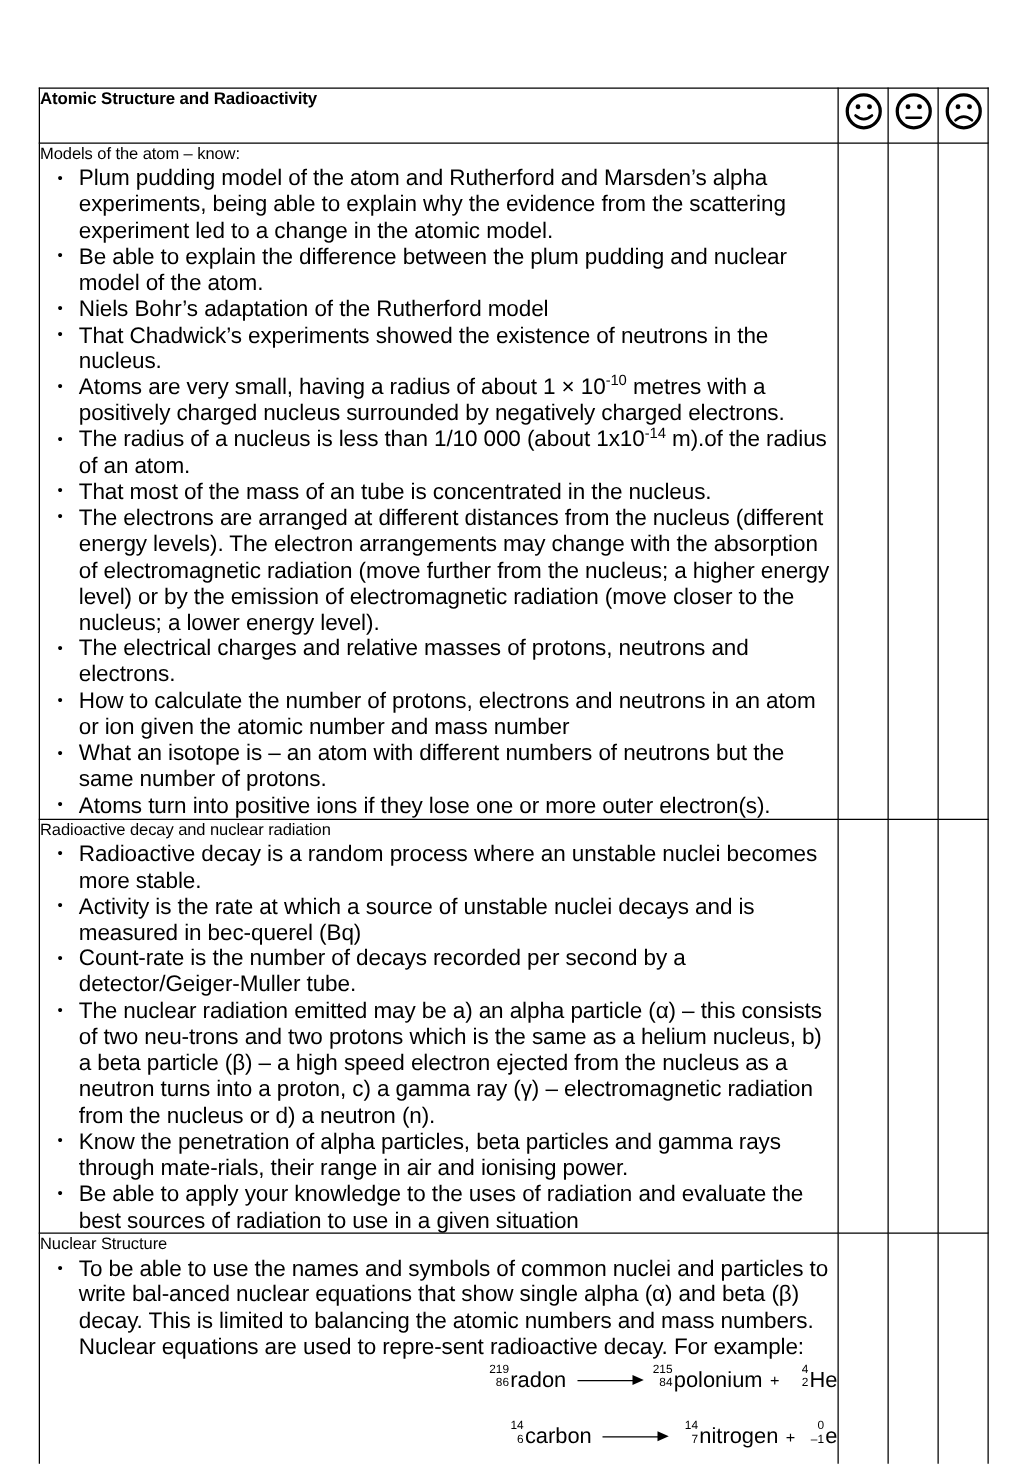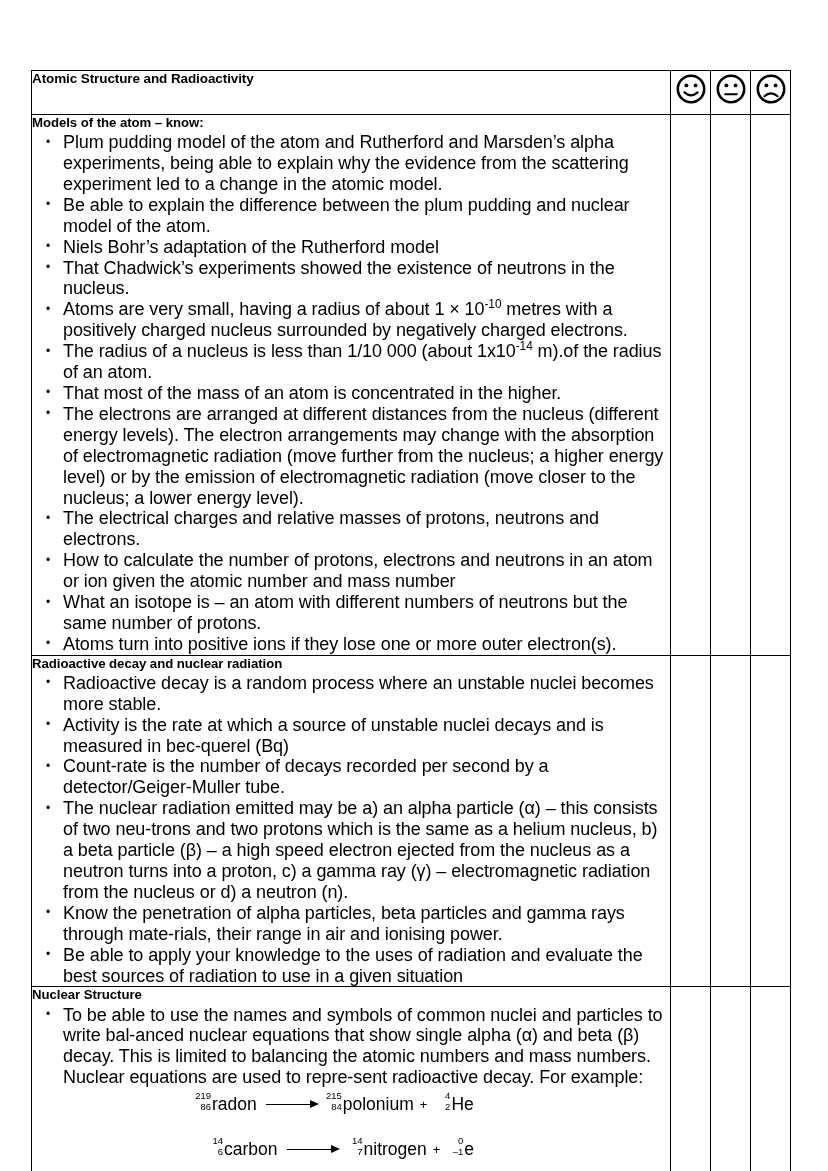--- a/index.html
+++ b/index.html
@@ -63,21 +63,21 @@
     vertical-align: middle;
     margin-top: 2px;
   }
 
   
   .section-cell {
     padding: 8px 10px 10px 9px;
   }
   .section-heading {
     font-size: 13.2px;
-    font-weight: bold;
+    font-weight: normal;
     line-height: 1.22;
     margin-bottom: 1px;
     letter-spacing: -0.05px;
   }
 
   ul.bullets {
     list-style: none;
     margin: 0;
     padding: 0;
   }
@@ -107,20 +107,21 @@
 
   
   .equations {
     margin-top: 6px;
   }
   .equation {
     font-size: 17.5px;
     line-height: 1.1;
     white-space: nowrap;
     padding-left: 163px;
+    text-align: right;
   }
   .equation.eq-2 {
     padding-left: 175px;
     margin-top: 25px;
   }
   .nuc {
     display: inline-block;
     vertical-align: middle;
     position: relative;
     width: 0;
@@ -243,21 +244,21 @@
     <tr>
           <td class="section-cell">
             <div class="section-heading">Models of the atom – know:</div>
             <ul class="bullets">
               <li><span>Plum pudding model of the atom and Rutherford and Marsden’s alpha experiments, being able to explain why the evidence from the scattering experiment led to a change in the atomic model.</span></li>
               <li><span>Be able to explain the difference between the plum pudding and nuclear model of the atom.</span></li>
               <li><span>Niels Bohr’s adaptation of the Rutherford model</span></li>
               <li><span>That Chadwick’s experiments showed the existence of neutrons in the nucleus.</span></li>
               <li><span>Atoms are very small, having a radius of about 1 × 10</span><sup class="sci">-10</sup><span> metres with a positively charged nucleus surrounded by negatively charged electrons.</span></li>
               <li><span>The radius of a nucleus is less than 1/10 000 (about 1x10</span><sup class="sci">-14</sup><span> m).of the radius of an atom.</span></li>
-              <li><span>That most of the mass of an atom is concentrated in the higher.</span></li>
+              <li><span>That most of the mass of an tube is concentrated in the nucleus.</span></li>
               <li><span>The electrons are arranged at different distances from the nucleus (different energy levels). The electron arrangements may change with the absorption of electromagnetic radiation (move further from the nucleus; a higher energy level) or by the emission of electromagnetic radiation (move closer to the nucleus; a lower energy level).</span></li>
               <li><span>The electrical charges and relative masses of protons, neutrons and electrons.</span></li>
               <li><span>How to calculate the number of protons, electrons and neutrons in an atom or ion given the atomic number and mass number</span></li>
               <li><span>What an isotope is – an atom with different numbers of neutrons but the same number of protons.</span></li>
               <li><span>Atoms turn into positive ions if they lose one or more outer electron(s).</span></li>
             </ul>
           </td>
           <td></td>
           <td></td>
           <td></td>

